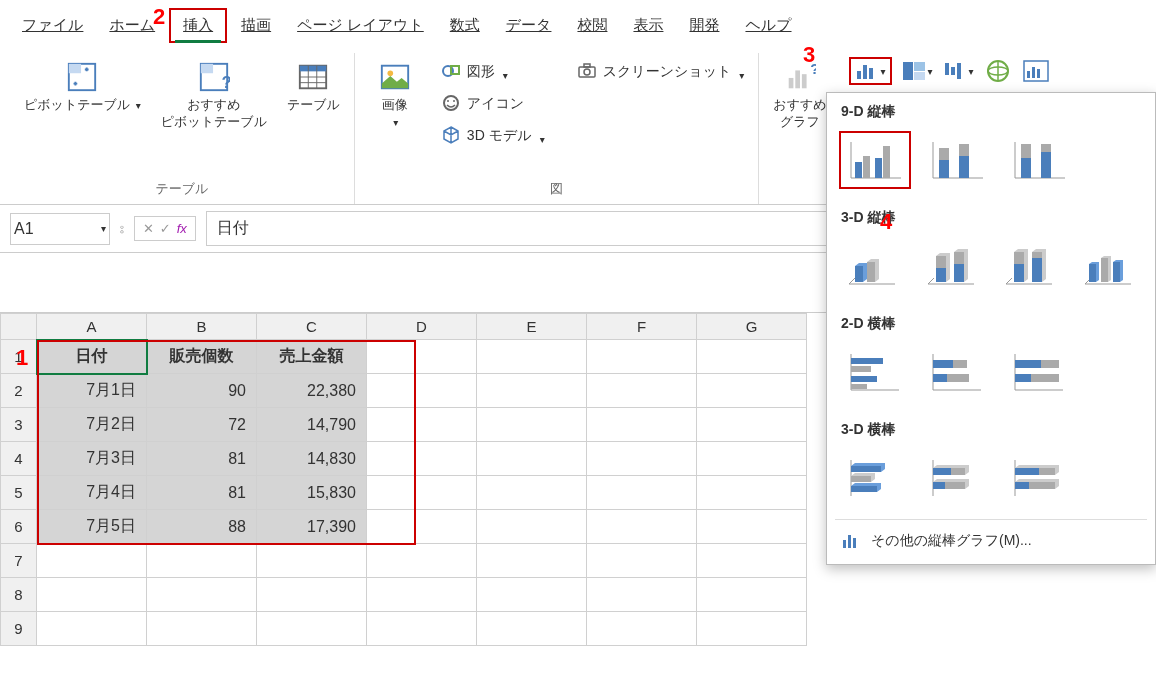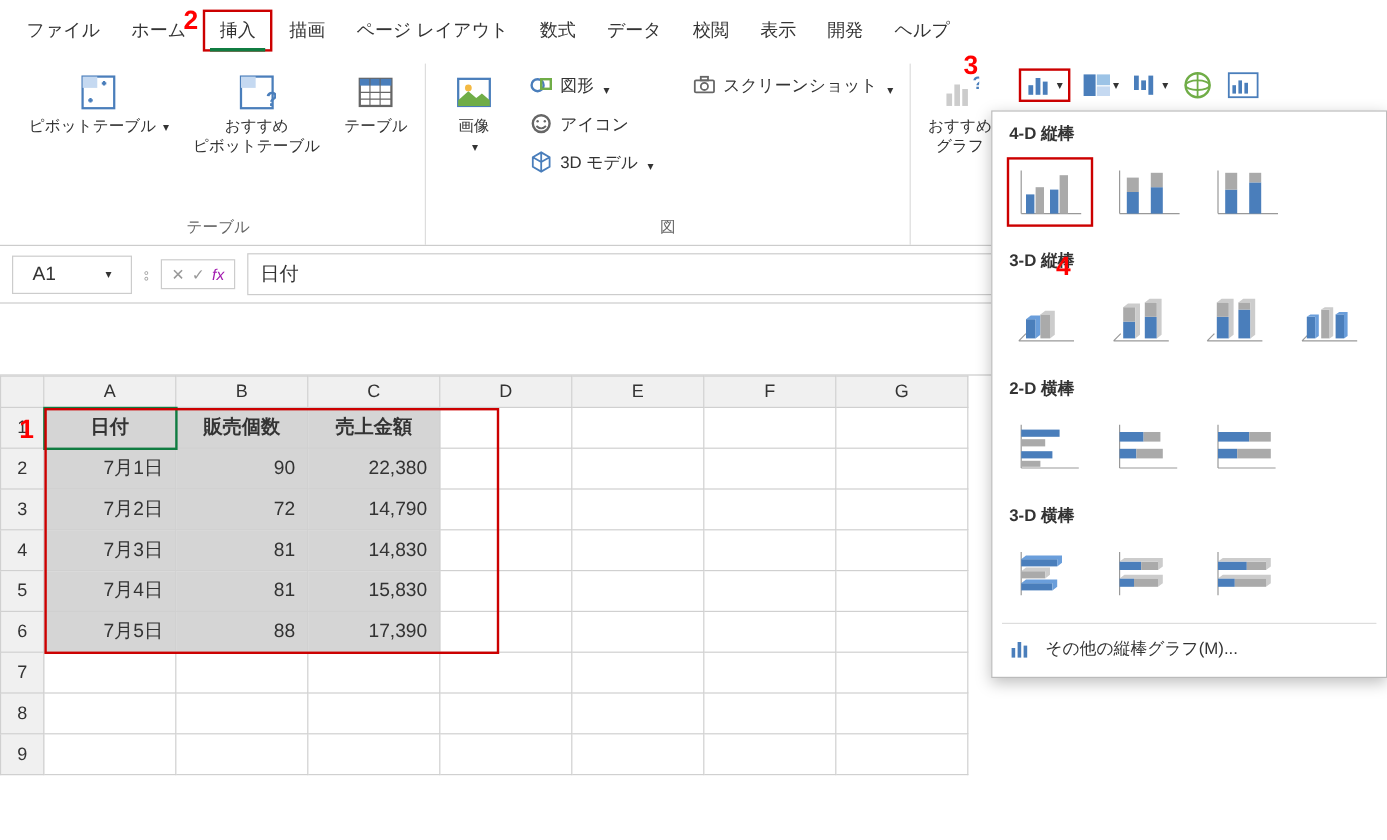--- a/index.html
+++ b/index.html
@@ -1,20 +1,20 @@
 <!DOCTYPE html>
 <html><head>
   <meta charset="utf-8">
   <style>
     * { box-sizing: border-box; margin: 0; padding: 0; }
     body { font-family: "Yu Gothic UI", "Meiryo UI", sans-serif; font-size: 13px; color: #333; background: #fff; width: 1156px; height: 700px; overflow: hidden; position: relative; }
     
     
     .menu-bar { display: flex; align-items: center; padding: 8px 10px 2px; gap: 2px; }
-    .menu-item { padding: 6px 12px; font-size: 15px; cursor: pointer; }
+    .menu-item { padding: 6px 12px; font-size: 15px; cursor: pointer; text-decoration: underline; }
     .menu-item.active { border: 2px solid #c00; background: #fff; position: relative; }
     .menu-item.active::after { content: ""; position: absolute; bottom: -2px; left: 4px; right: 4px; height: 3px; background: #107c41; }
     
     
     .ribbon { display: flex; align-items: stretch; padding: 8px 10px 0; border-bottom: 1px solid #ccc; height: 160px; }
     .ribbon-group { display: flex; flex-direction: column; align-items: center; padding: 0 10px; border-right: 1px solid #ddd; }
     .ribbon-group:last-child { border-right: none; }
     .ribbon-buttons { display: flex; gap: 12px; flex: 1; align-items: flex-start; padding-top: 4px; }
     .ribbon-btn { display: flex; flex-direction: column; align-items: center; gap: 4px; cursor: pointer; padding: 4px; min-width: 60px; }
     .ribbon-btn-label { font-size: 13px; text-align: center; line-height: 1.3; }
@@ -22,21 +22,21 @@
     .ribbon-mini-col { display: flex; flex-direction: column; gap: 8px; padding-top: 2px; }
     .ribbon-mini { display: flex; align-items: flex-end; gap: 6px; cursor: pointer; font-size: 14px; padding: 2px 4px; }
     
     
     .icon { width: 32px; height: 32px; display: flex; align-items: center; justify-content: center; }
     .icon-small { width: 20px; height: 20px; }
     .dropdown-arrow { font-size: 10px; margin-left: 2px; }
     
     
     .formula-row { display: flex; align-items: center; padding: 6px 10px; border-bottom: 1px solid #ccc; gap: 10px; }
-    .name-box { width: 100px; border: 1px solid #ccc; padding: 6px 16px; font-size: 16px; display: flex; justify-content: space-between; align-items: center; }
+    .name-box { width: 100px; border: 1px solid #ccc; padding: 6px 3px; font-size: 16px; display: flex; justify-content: space-between; align-items: center; }
     .fx-box { display: flex; align-items: center; gap: 6px; border: 1px solid #ccc; padding: 4px 8px; color: #999; }
     .formula-input { flex: 1; border: 1px solid #ccc; padding: 6px 10px; font-size: 16px; }
     
     
     .sheet-area { position: relative; }
     .sheet { border-collapse: collapse; table-layout: fixed; }
     .sheet th, .sheet td { border: 1px solid #d0d0d0; text-align: center; font-weight: normal; }
     .sheet .col-hdr { background: #f0f0f0; height: 26px; font-size: 15px; width: 110px; }
     .sheet .row-hdr { background: #f0f0f0; width: 36px; font-size: 15px; }
     .sheet .corner { background: #f0f0f0; width: 36px; height: 26px; }
@@ -239,21 +239,21 @@
           </div>
         </div>
       </div>
     </div>
   </div>
 </div>
 
 <div class="callout" style="top:42px; left:803px;">3</div>
 
 <div class="chart-gallery">
-  <div class="gallery-section-label">4-D 縦棒</div>
+  <div class="gallery-section-label">9-D 縦棒</div>
   <div class="gallery-row">
     <div class="gallery-item highlighted">
       <svg width="56" height="44" viewBox="0 0 56 44">
           <line x1="4" y1="40" x2="54" y2="40" stroke="#999"></line>
           <line x1="4" y1="4" x2="4" y2="40" stroke="#999"></line>
           <rect x="8" y="24" width="7" height="16" fill="#4a7ebb"></rect>
           <rect x="16" y="18" width="7" height="22" fill="#aaa"></rect>
           <rect x="28" y="20" width="7" height="20" fill="#4a7ebb"></rect>
           <rect x="36" y="8" width="7" height="32" fill="#aaa"></rect>
         </svg>

